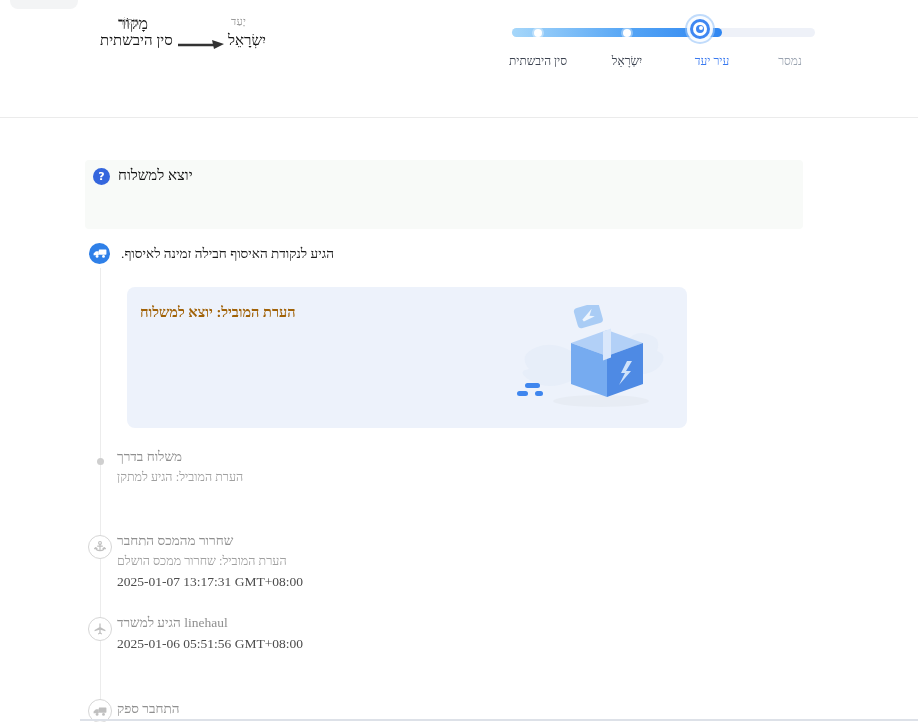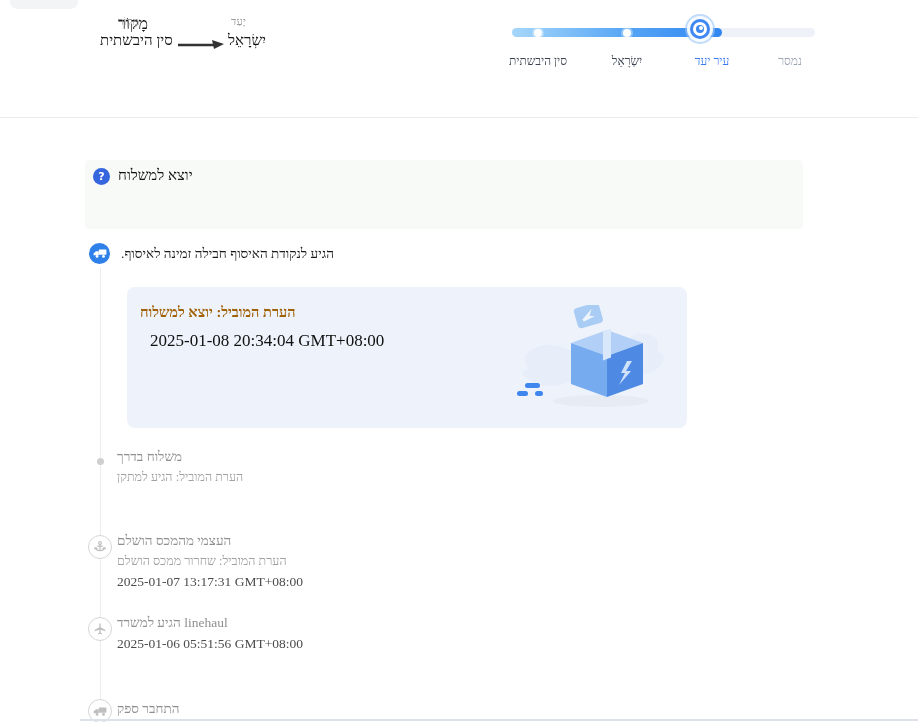--- a/index.html
+++ b/index.html
@@ -116,21 +116,20 @@
       <path d="M14 5h5l4 4v3h-9z"></path>
       <circle cx="6" cy="14" r="2.4"></circle>
       <circle cx="17" cy="14" r="2.4"></circle>
     </g>
   </svg>
 </div>
 <div class="status-text">הגיע לנקודת האיסוף חבילה זמינה לאיסוף.</div>
 
 <div class="card">
   <div class="card-title">הערת המוביל: יוצא למשלוח</div>
-  <div class="card-time">2025-01-08 20:34:04 GMT+08:00</div>
   <svg class="card-illu" width="160" height="104" viewBox="0 0 160 104">
     <ellipse cx="92" cy="96" rx="48" ry="6" fill="#e7ecf4"></ellipse>
 
     <path d="M28 42 Q8 50 20 64 Q6 66 22 76 Q40 86 62 76 L62 46 Q44 36 28 42 Z" fill="#e7eef9"></path>
     <path d="M132 28 Q154 30 148 46 Q160 50 150 62 Q140 72 122 68 L118 36 Q124 28 132 28 Z" fill="#e7eef9"></path>
 
     <polygon points="62,38 98,25 134,38 98,51" fill="#b2d0f7"></polygon>
     <polygon points="62,38 98,51 98,92 62,79" fill="#76abf0"></polygon>
     <polygon points="98,51 134,38 134,79 98,92" fill="#4e8ae4"></polygon>
     <polygon points="94,26.5 102,23.5 102,52.5 94,55.5" fill="#d9e7fb"></polygon>
@@ -158,21 +157,21 @@
 
 <div class="tl-icon" style="top:535px;">
   <svg width="14" height="14" viewBox="0 0 24 24" fill="none" stroke="#bfbfbf" stroke-width="2" stroke-linecap="round">
     <circle cx="12" cy="5" r="2.4"></circle>
     <line x1="12" y1="7.5" x2="12" y2="17"></line>
     <line x1="8" y1="10.5" x2="16" y2="10.5"></line>
     <path d="M4.5 13 C4.5 20 19.5 20 19.5 13 M4.5 13 l-1.8 2 M4.5 13 l2.4 1.4 M19.5 13 l1.8 2 M19.5 13 l-2.4 1.4"></path>
   </svg>
 </div>
 <div class="entry" style="top:533px;">
-  <div class="e-title">העצמי מהמכס הושלם</div>
+  <div class="e-title">שחרור מהמכס התחבר</div>
   <div class="e-note">הערת המוביל: שחרור ממכס הושלם</div>
   <div class="e-time">2025-01-07 13:17:31 GMT+08:00</div>
 </div>
 
 <div class="tl-icon" style="top:617px;">
   <svg width="14" height="14" viewBox="0 0 24 24" fill="#bfbfbf">
     <path d="M12 2.2c.7 0 1.1.8 1.1 1.7v5.2l8.2 4.6v2.1l-8.2-2.4v4.6l2.2 1.9v1.6L12 20.2l-3.3 1.3v-1.6l2.2-1.9v-4.6l-8.2 2.4v-2.1l8.2-4.6V3.9c0-.9.4-1.7 1.1-1.7z"></path>
   </svg>
 </div>
 <div class="entry" style="top:615px;">

